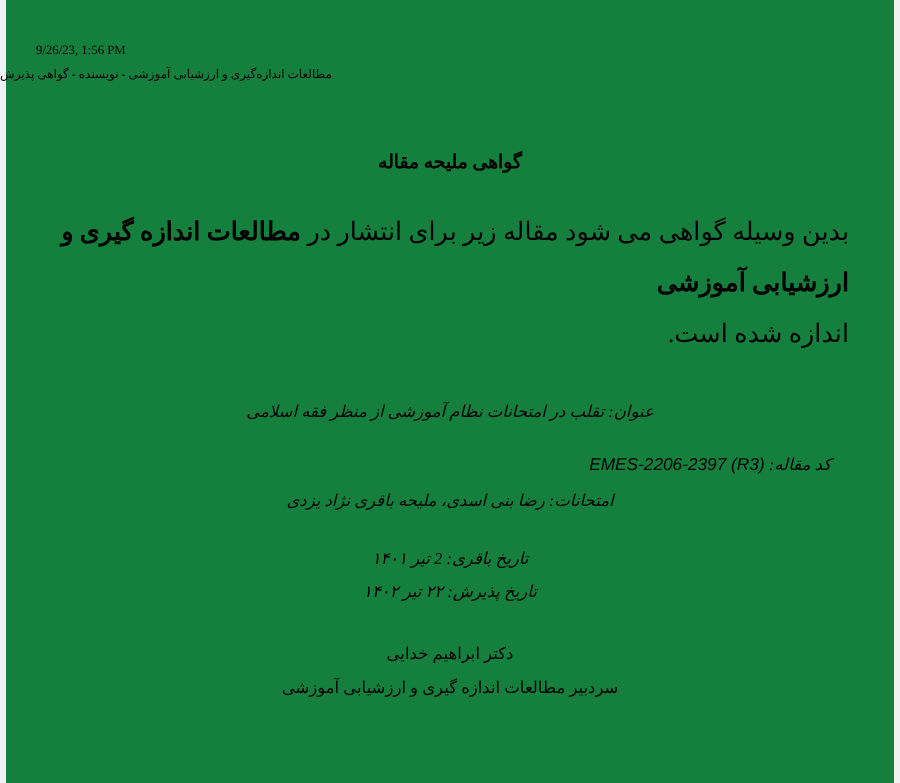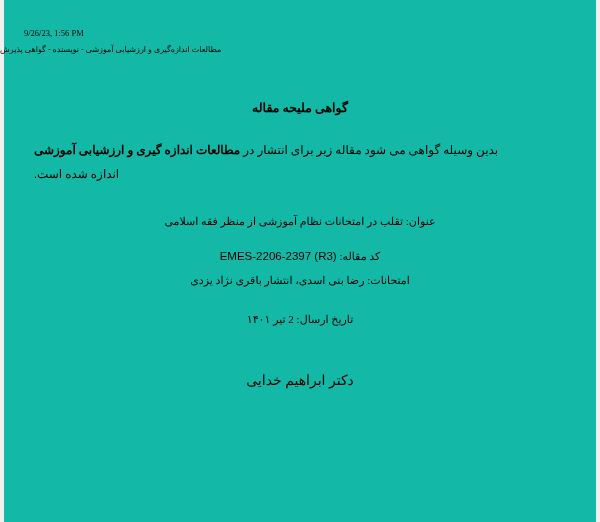--- a/index.html
+++ b/index.html
@@ -10,21 +10,21 @@
   body {
     width: 600px;
     height: 522px;
     overflow: hidden;
     font-family: "Liberation Serif", "DejaVu Serif", serif;
   }
   .page {
     position: relative;
     width: 600px;
     height: 522px;
-    background: #14b8a6;
+    background: #15803d;
     box-sizing: border-box;
   }
   
   .page::before {
     content: "";
     position: absolute;
     left: 0; top: 0; bottom: 0;
     width: 4px;
     background: #f0f0f0;
   }
@@ -77,59 +77,61 @@
   }
 
   .cert-title {
     font-size: 12.5px;
     font-weight: bold;
     margin: 0 0 22px 0;
     letter-spacing: 0;
   }
 
   .intro {
-    font-size: 12px;
+    font-size: 17px;
     line-height: 2.0;
     margin: 0 0 24px 0;
-    text-align: left;
+    text-align: right;
   }
   .intro b {
     font-weight: bold;
   }
 
   .fields {
     margin: 12px;
     padding: 0;
+    font-style: italic;
   }
   .field-line {
     font-size: 11px;
     line-height: 2.05;
     text-align: center;
     white-space: nowrap;
   }
   .field-line .label {
     font-weight: normal;
   }
   .code-line {
     font-size: 11px;
     line-height: 2.3;
+    text-align: right;
   }
   .code-value {
     direction: ltr;
     unicode-bidi: embed;
     font-family: "Liberation Sans", sans-serif;
     font-size: 11.5px;
   }
 
   .gap-small { height: 10px; }
   .gap-mid { height: 16px; }
 
   .signature {
-    margin-top: 36px;
-    font-size: 14px;
+    margin-top: 18px;
+    font-size: 11px;
     line-height: 2.1;
     text-align: center;
   }
 </style>
 </head>
 <body>
 
 <div class="page">
 
   <div class="print-header">
@@ -155,31 +157,36 @@
 
       <div class="gap-small"></div>
 
       <div class="field-line code-line">
         <span class="label">کد مقاله:</span>
         <span class="value code-value">EMES-2206-2397 (R3)</span>
       </div>
 
       <div class="field-line">
         <span class="label">امتحانات:</span>
-        <span class="value">رضا بنی اسدی، انتشار باقری نژاد یزدی</span>
+        <span class="value">رضا بنی اسدی، ملیحه باقری نژاد یزدی</span>
       </div>
 
       <div class="gap-mid"></div>
 
       <div class="field-line">
-        <span class="label">تاریخ ارسال:</span>
+        <span class="label">تاریخ باقری:</span>
         <span class="value">2 تیر ۱۴۰۱</span>
       </div>
 
+      <div class="field-line">
+        <span class="label">تاریخ پذیرش:</span>
+        <span class="value">۲۲ تیر ۱۴۰۲</span>
+      </div>
 
     </div>
 
     <div class="signature">
       <div>دکتر ابراهیم خدایی</div>
+      <div>سردبیر مطالعات اندازه گیری و ارزشیابی آموزشی</div>
     </div>
 
   </div>
 </div>
 
 </body></html>

